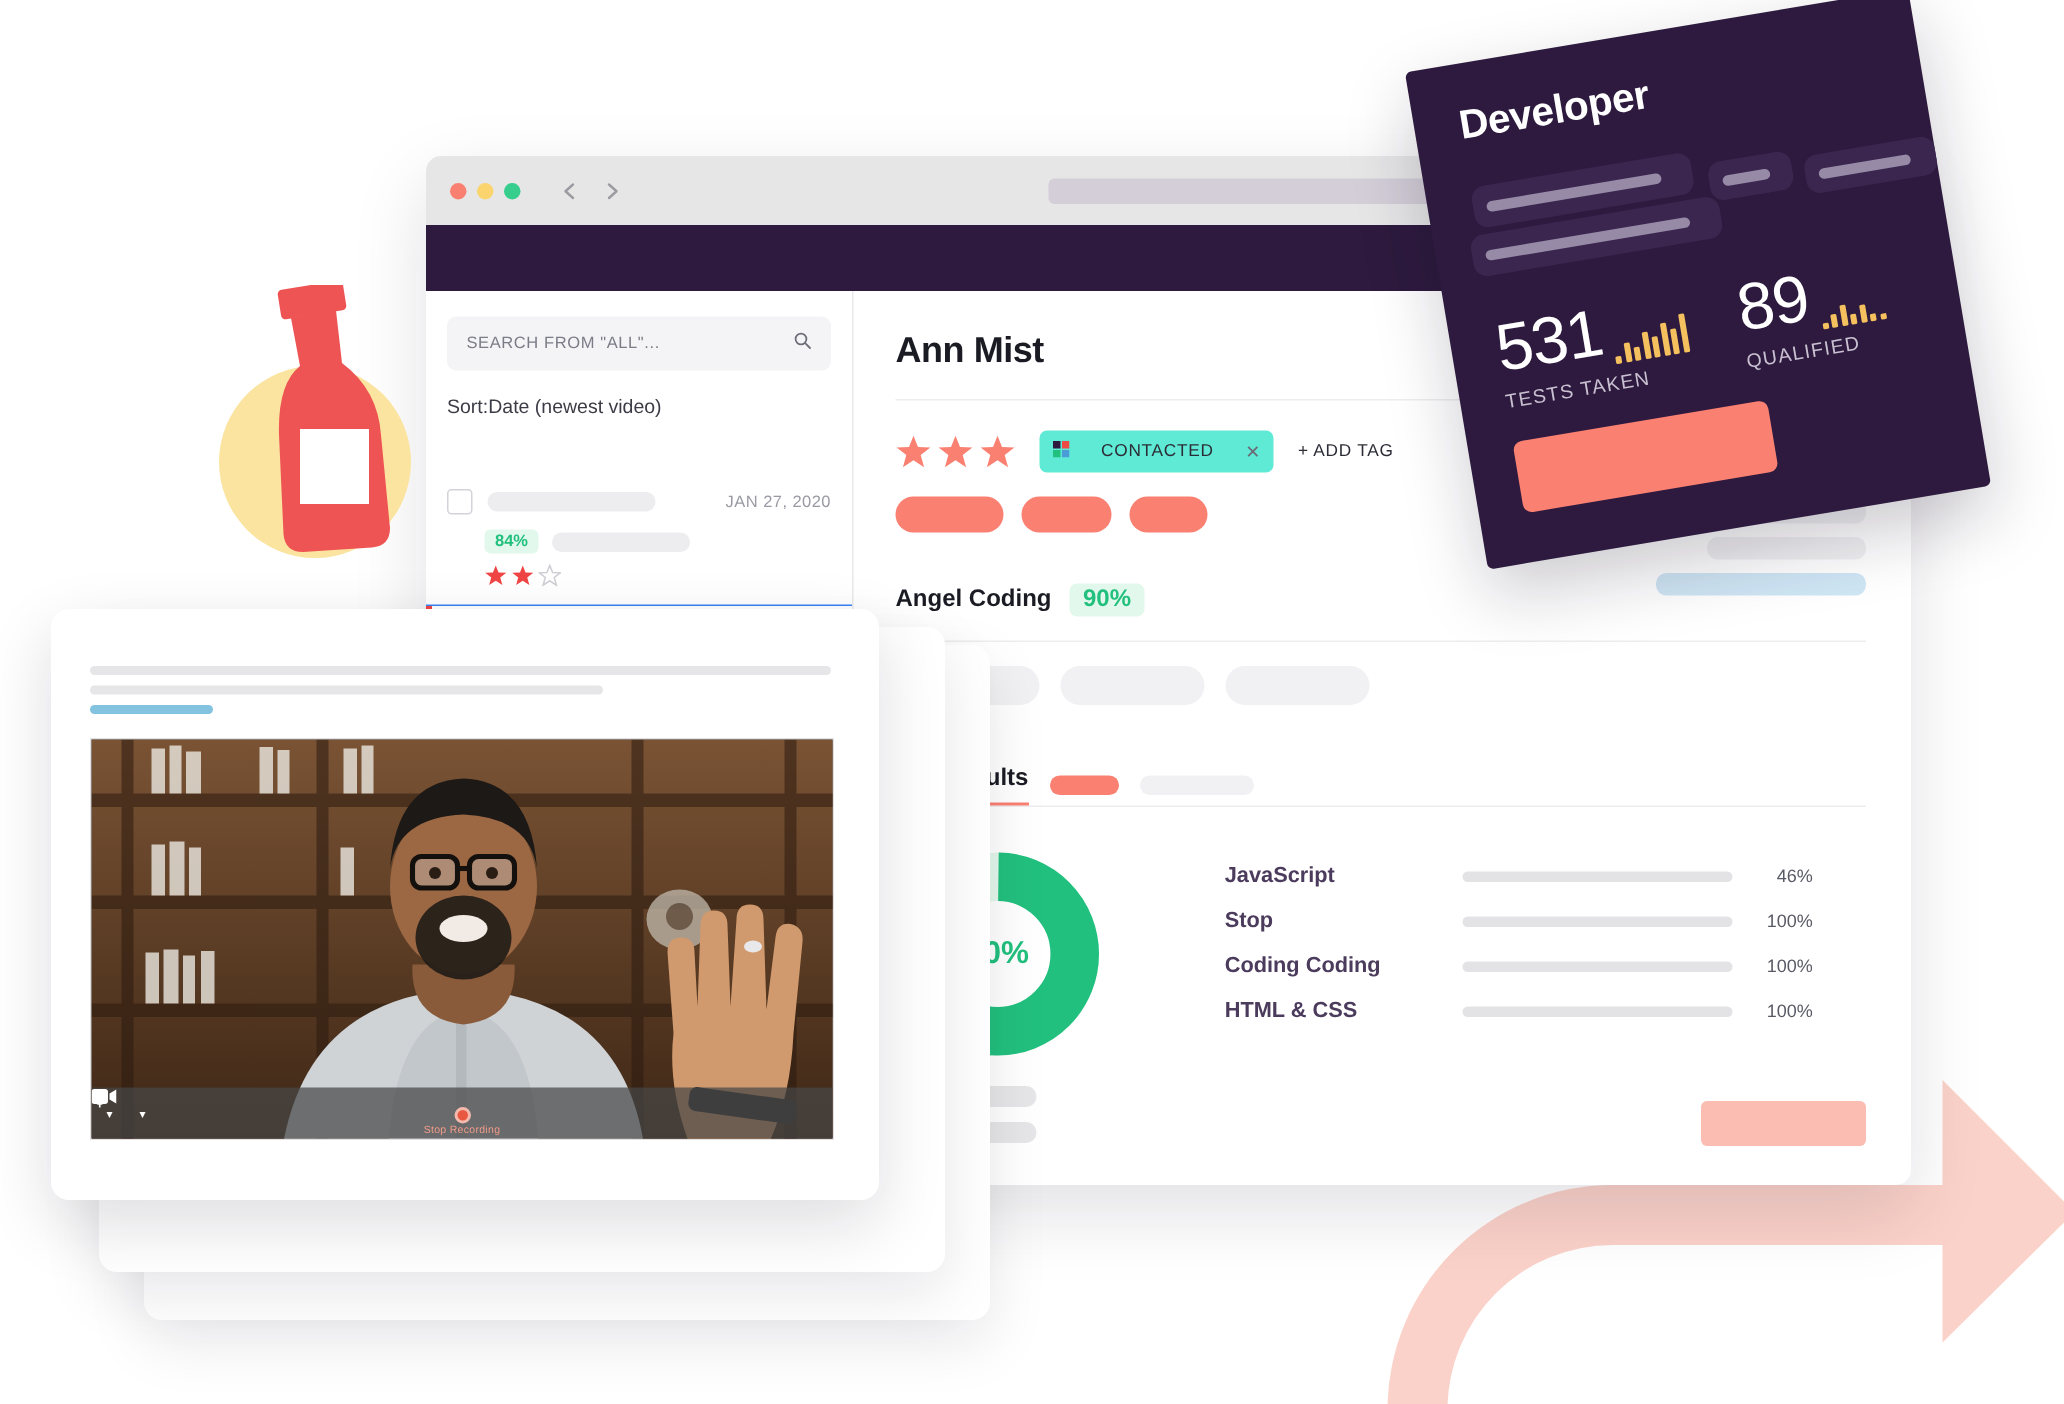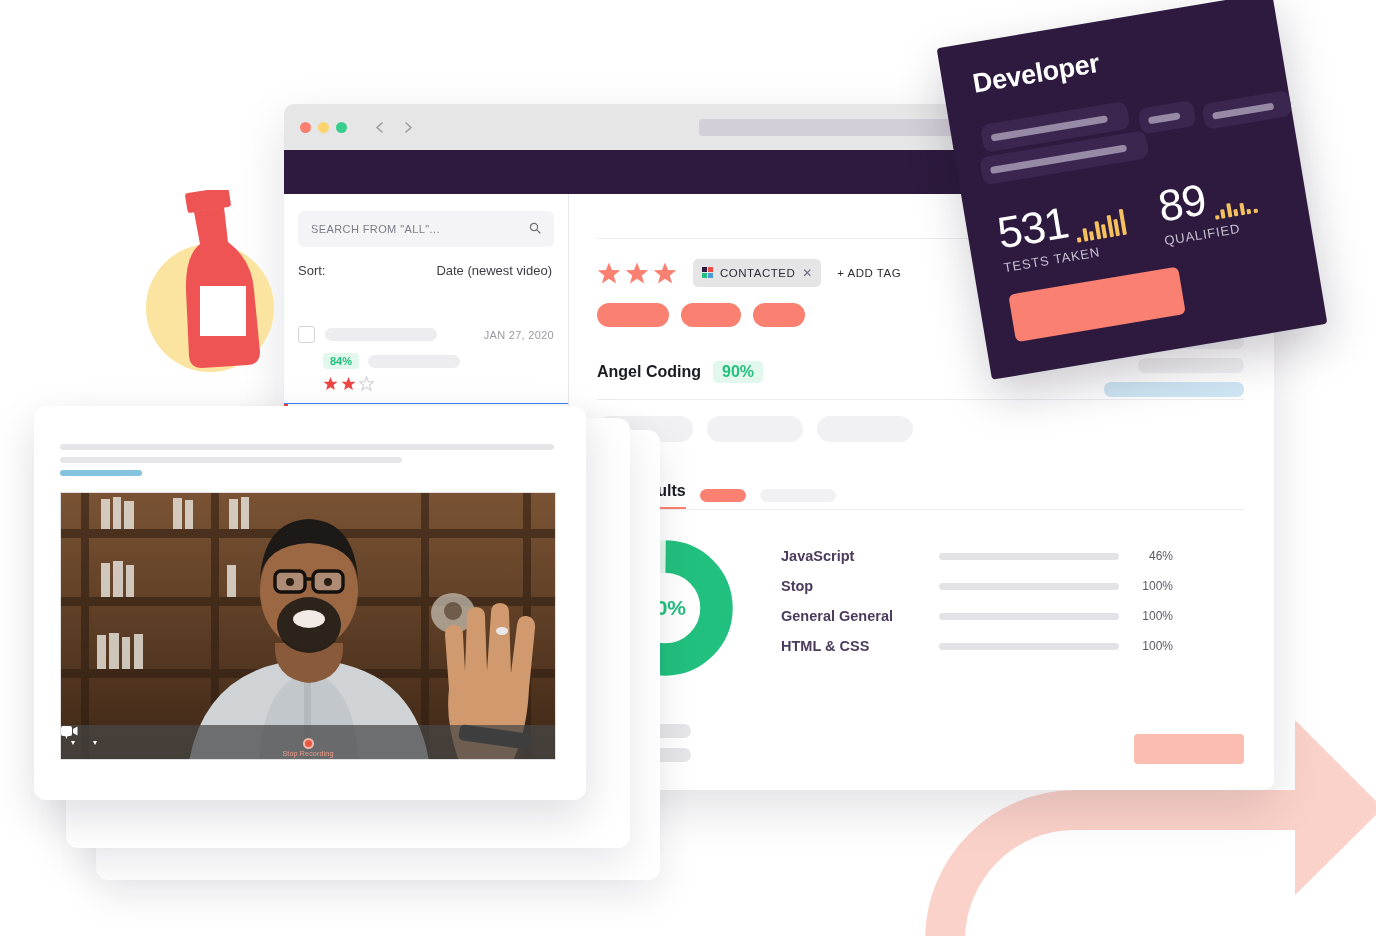--- a/index.html
+++ b/index.html
@@ -33,39 +33,39 @@
   .urlbar{flex:1;height:17px;border-radius:4px;background:#D3CED8;margin-left:270px;margin-right:4px;}
   .app-topbar{height:44px;background:#2D1A3E;}
 
   .app-body{display:flex;height:596px;}
   .sidebar{width:285px;border-right:1px solid #E9E9EC;background:#fff;box-sizing:border-box;}
   .search-box{
     margin:17px 14px 0 14px;height:36px;border-radius:6px;background:#F4F4F6;
     display:flex;align-items:center;padding:0 13px;justify-content:space-between;
   }
   .search-ph{font-size:11px;letter-spacing:.4px;color:#7C7C88;}
-  .sortrow{display:flex;justify-content:space-between;padding:16px 16px 0 14px;font-size:13px;color:#3C3C46;}
+  .sortrow{display:flex;justify-content:flex-start;padding:16px 16px 0 14px;font-size:13px;color:#3C3C46;}
   .sort-val{color:#3C3C46;}
   .cand{position:relative;padding:14px 14px 12px 14px;border-bottom:1px solid #3b82f6;}
   .cand.active:before{content:"";position:absolute;left:0;top:0;bottom:0;width:4px;background:#F04545;}
   .cand-top{display:flex;align-items:center;gap:10px;}
   .cbox{width:15px;height:15px;border:1.5px solid #D3D3D9;border-radius:3px;flex:none;}
   .sk{background:#EDEDEF;border-radius:8px;height:13px;}
   .cand-name{width:112px;}
   .cand-date{margin-left:auto;font-size:11px;letter-spacing:.3px;color:#9A9AA4;white-space:nowrap;}
   .cand-mid{display:flex;align-items:center;gap:9px;margin:10px 0 0 25px;}
   .pct-badge{background:#E3F8EC;color:#22C07E;font-size:11px;font-weight:700;border-radius:4px;padding:2px 7px;}
   .stars-sm{margin:7px 0 0 25px;display:flex;gap:3px;}
 
   .main-pane{flex:1;padding:26px 30px 0 28px;box-sizing:border-box;position:relative;}
   .cand-title{font-size:24px;font-weight:700;color:#1B1B24;letter-spacing:-.3px;}
   .rule{height:1px;background:#EDEDF0;margin:18px 0 0 0;}
   .tagrow{display:flex;align-items:center;gap:16px;margin-top:20px;}
   .stars-lg{display:flex;gap:4px;}
-  .tag-pill{display:flex;align-items:center;gap:7px;background:#e5e5e5;border-radius:5px;padding:5px 9px;}
+  .tag-pill{display:flex;align-items:center;gap:21px;background:#5eead4;border-radius:5px;padding:5px 9px;}
   .tag-txt{font-size:11.5px;letter-spacing:.5px;color:#2C2C36;}
   .tag-x{color:#6B6B78;font-size:12px;}
   .addtag{font-size:11.5px;letter-spacing:.5px;color:#2C2C36;}
   .pillrow{display:flex;gap:12px;margin-top:16px;}
   .cpill{height:24px;border-radius:12px;background:#FA8072;}
   .scorerow{display:flex;align-items:center;gap:12px;margin-top:34px;}
   .score-name{font-size:16px;font-weight:700;color:#1B1B24;}
   .score-badge{background:#E3F8EC;color:#22C07E;font-size:16px;font-weight:700;border-radius:5px;padding:2px 9px;}
   .skelrow{display:flex;gap:14px;margin-top:16px;}
   .sk-chip{height:26px;border-radius:13px;background:#F1F1F3;}
@@ -79,21 +79,21 @@
   .tr-pill2{height:13px;width:76px;border-radius:7px;background:#F1F1F3;}
   .tr-rule{height:1px;background:#EDEDF0;margin-top:0;}
 
   .results{display:flex;align-items:center;gap:48px;margin-top:30px;}
   .donut-wrap{position:relative;width:136px;height:136px;flex:none;}
   .donut-label{
     position:absolute;inset:0;display:flex;align-items:center;justify-content:center;
     font-size:21px;font-weight:700;color:#22C07E;
   }
   .skills{flex:1;}
-  .skill-row{display:flex;align-items:center;margin-bottom:14px;}
+  .skill-row{display:flex;align-items:center;margin-bottom:14px;justify-content:center;}
   .skill-name{width:158px;font-size:14.5px;font-weight:700;color:#4B3B5C;}
   .track{flex:1;max-width:180px;height:7px;border-radius:4px;background:#E3E3E6;overflow:hidden;}
   .fill{height:100%;border-radius:4px;}
   .skill-pct{width:54px;text-align:right;font-size:12px;color:#5A5A66;}
 
   .bottom-skels{position:absolute;left:40px;bottom:28px;display:flex;flex-direction:column;gap:10px;}
   .bs{height:14px;width:82px;border-radius:7px;background:#E6E6E8;}
   .bottom-btn{position:absolute;right:30px;bottom:26px;width:110px;height:30px;border-radius:4px;background:#FBBDB2;}
 
   
@@ -245,20 +245,21 @@
           </div>
           <div class="cand-mid">
             <span class="sk" style="width:36px;height:17px;border-radius:4px"></span>
             <span class="sk" style="width:92px"></span>
           </div>
         </div>
       </div>
 
       <div class="main-pane">
 
+        <div class="cand-title">Ann Mist</div>
         <div class="rule"></div>
 
         <div class="tagrow">
           <div class="stars-lg">
             <svg width="24" height="24" viewBox="0 0 16 16">
                 <polygon points="8,1 10,6 15.5,6.2 11.2,9.6 12.7,15 8,11.9 3.3,15 4.8,9.6 0.5,6.2 6,6" fill="#FA8072"></polygon>
               </svg>
             <svg width="24" height="24" viewBox="0 0 16 16">
                 <polygon points="8,1 10,6 15.5,6.2 11.2,9.6 12.7,15 8,11.9 3.3,15 4.8,9.6 0.5,6.2 6,6" fill="#FA8072"></polygon>
               </svg>
@@ -329,21 +330,21 @@
               <span class="skill-name">JavaScript</span>
               <span class="track"><span class="fill" style="width:75%;background:#EF4B45"></span></span>
               <span class="skill-pct">46%</span>
             </div>
             <div class="skill-row">
               <span class="skill-name">Stop</span>
               <span class="track"><span class="fill" style="width:100%;background:#22C07E"></span></span>
               <span class="skill-pct">100%</span>
             </div>
             <div class="skill-row">
-              <span class="skill-name">General General</span>
+              <span class="skill-name">Coding Coding</span>
               <span class="track"><span class="fill" style="width:100%;background:#22C07E"></span></span>
               <span class="skill-pct">100%</span>
             </div>
             <div class="skill-row">
               <span class="skill-name">HTML &amp; CSS</span>
               <span class="track"><span class="fill" style="width:100%;background:#22C07E"></span></span>
               <span class="skill-pct">100%</span>
             </div>
           </div>
         </div>

